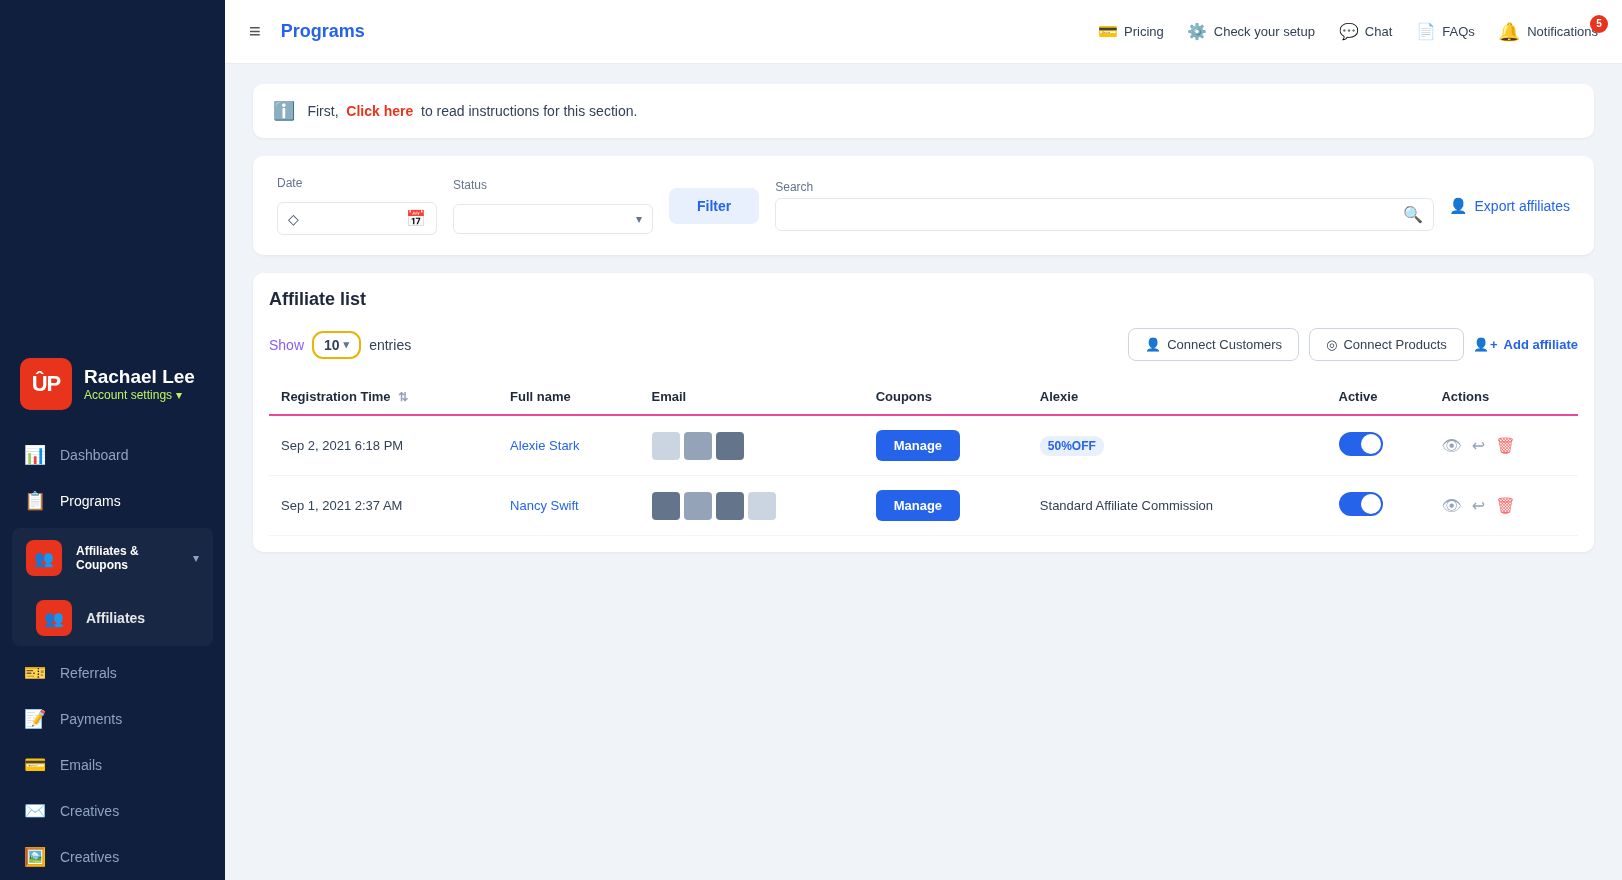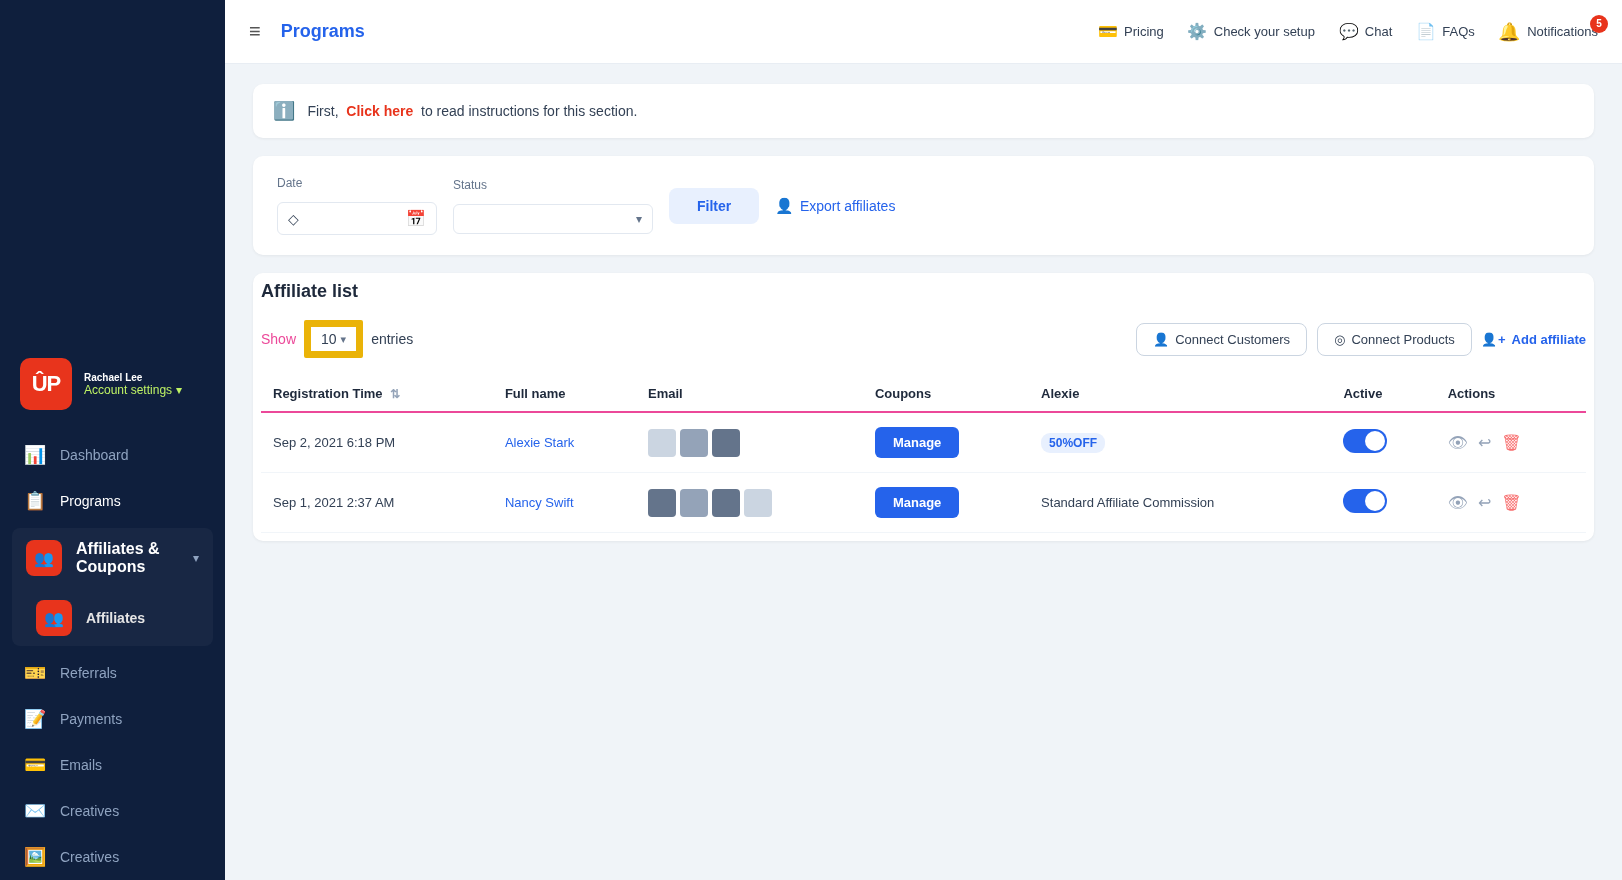--- a/index.html
+++ b/index.html
@@ -25,21 +25,21 @@
     }
     .logo-box {
       width: 52px; height: 52px;
       background: #e8341c;
       border-radius: 10px;
       display: flex; align-items: center; justify-content: center;
       font-weight: 900; font-size: 22px; color: #fff;
       letter-spacing: -1px;
     }
     .user-info { display: flex; flex-direction: column; }
-    .user-name { font-weight: 700; font-size: 10px; }
+    .user-name { font-weight: 700; font-size: 19px; }
     .account-settings { font-size: 12px; color: #bef264; display: flex; align-items: center; gap: 4px; cursor: pointer; }
     .sidebar-nav { margin-top: 10px; }
     .nav-item {
       display: flex; align-items: center; gap: 14px;
       padding: 12px 24px;
       font-size: 14px; color: #8fa3c0;
       cursor: pointer;
       border-radius: 0;
       transition: background 0.15s;
     }
@@ -56,21 +56,21 @@
       padding: 12px 14px;
       cursor: pointer;
     }
     .affiliates-icon-box {
       width: 36px; height: 36px;
       background: #e8341c;
       border-radius: 8px;
       display: flex; align-items: center; justify-content: center;
       font-size: 16px;
     }
-    .affiliates-label { font-size: 16px; color: #fff; font-weight: 600; flex: 1; }
+    .affiliates-label { font-size: 12px; color: #fff; font-weight: 600; flex: 1; }
     .affiliates-sub-item {
       display: flex; align-items: center; gap: 14px;
       padding: 10px 14px 10px 20px;
       cursor: pointer;
       border-radius: 8px;
       margin: 2px 4px;
     }
     .affiliates-sub-icon-box {
       width: 36px; height: 36px;
       background: #e8341c;
@@ -206,36 +206,36 @@
       background: none; border: none;
       color: #2563eb; font-size: 14px; cursor: pointer;
       white-space: nowrap;
       padding: 6px 0;
     }
 
     
     .affiliate-list-section {
       background: #fff;
       border-radius: 10px;
-      padding: 8px;
+      padding: 16px;
       box-shadow: 0 1px 3px rgba(0,0,0,0.06);
     }
     .section-title { font-size: 18px; font-weight: 700; color: #1e293b; margin-bottom: 18px; }
     .list-controls {
       display: flex; align-items: center; gap: 8px;
       margin-bottom: 18px;
     }
-    .show-label { font-size: 14px; color: #ec4899; }
+    .show-label { font-size: 14px; color: #8b5cf6; }
     .entries-select {
       display: flex; align-items: center; gap: 4px;
-      border: 7px solid #eab308;
-      border-radius: 2px;
+      border: 2px solid #eab308;
+      border-radius: 11px;
       padding: 4px 10px;
       cursor: pointer;
-      font-size: 14px; color: #334155;
+      font-size: 14px; color: #334155; font-weight: bold;
     }
     .entries-label { font-size: 14px; color: #334155; }
     .list-actions { margin-left: auto; display: flex; gap: 10px; }
     .connect-btn {
       display: flex; align-items: center; gap: 6px;
       border: 1.5px solid #cbd5e1;
       background: #fff;
       border-radius: 8px;
       padding: 8px 16px;
       font-size: 13px; color: #334155;
@@ -429,20 +429,27 @@
         </div>
       </div>
       <div class="filter-group">
         <span class="filter-label">Status</span>
         <div class="status-select-wrap">
           <span class="status-val">&nbsp;</span>
           <span style="color:#64748b;font-size:12px;">▾</span>
         </div>
       </div>
       <button class="filter-btn">Filter</button>
+      <div class="search-group">
+        <span class="filter-label">Search</span>
+        <div class="search-input-wrap">
+          <input class="search-input" type="text" style="">
+          <span style="color:#64748b;font-size:16px;">🔍</span>
+        </div>
+      </div>
       <button class="export-btn">
         <span style="font-size:15px;">👤</span>
         <span>Export affiliates</span>
       </button>
     </div>
 
     <div class="affiliate-list-section">
       <h2 class="section-title">Affiliate list</h2>
 
       <div class="list-controls">

